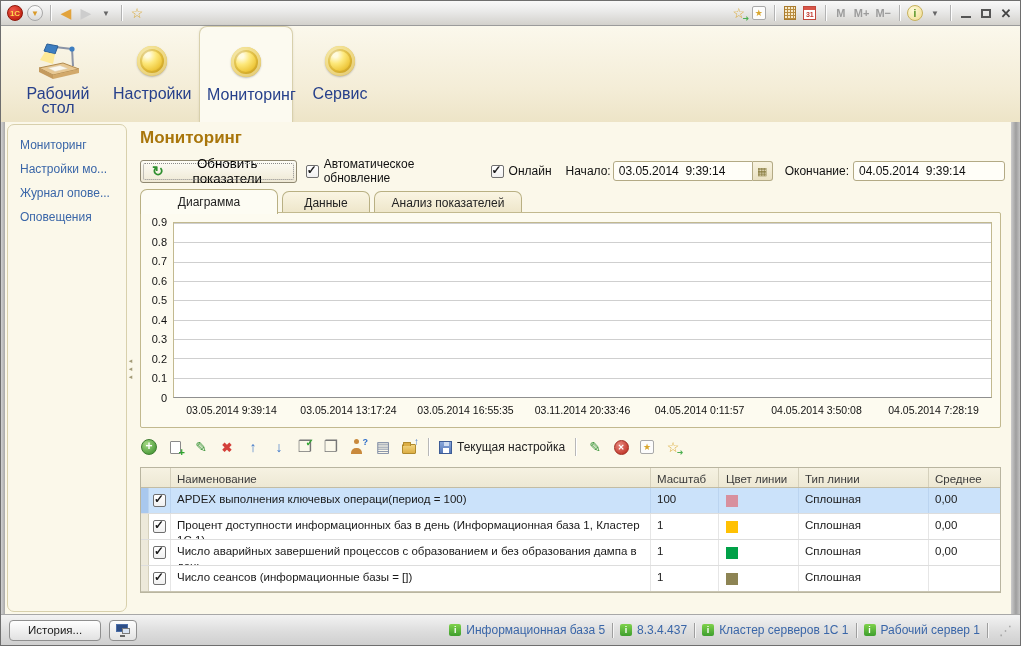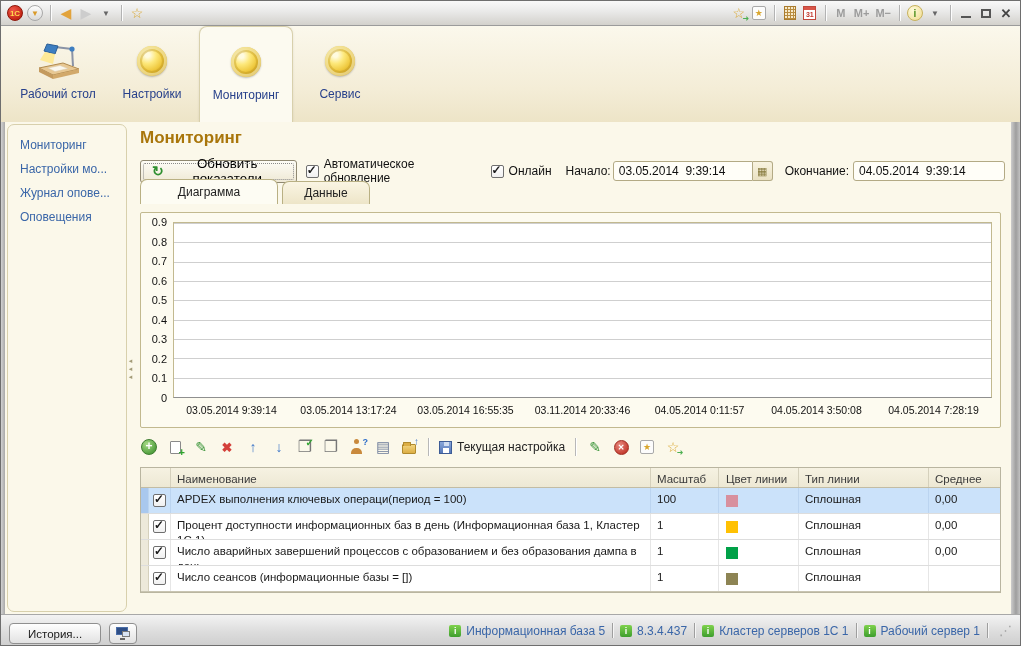--- a/index.html
+++ b/index.html
@@ -33,21 +33,21 @@
   .about{width:16px;height:16px;border-radius:50%;background:radial-gradient(circle at 35% 30%,#FEFAD9,#EFDA8F);
     border:1px solid #C8B25C;color:#4E8F1F;font-weight:bold;font-size:10px;display:flex;align-items:center;justify-content:center}
   .win-min{width:10px;height:2px;background:#555;margin-top:8px}
   .win-max{width:10px;height:9px;border:2px solid #555}
   .win-x{font-size:13px;font-weight:bold;color:#444;line-height:1}
 
   
   #sectionbar{position:absolute;left:0;top:25px;right:0;height:96px;display:flex;padding-left:10px;
     background:linear-gradient(#FBF8EC,#F4EDD7 65%,#EDE4C7)}
   .section-btn{position:relative;width:94px;display:flex;flex-direction:column;align-items:center;padding-top:9px;
-    color:#27408B;font-size:12px;text-align:center;line-height:14px}
+    color:#27408B;font-size:16px;text-align:center;line-height:14px}
   .section-btn.active{background:#FCFAF0;border:1px solid #D8D0AC;border-bottom:none;border-radius:8px 8px 0 0;box-shadow:0 0 3px rgba(0,0,0,.08)}
   .sec-icon{height:52px;display:flex;align-items:center;justify-content:center}
   .sphere{width:30px;height:30px;border-radius:50%;
     background:radial-gradient(circle at 35% 30%,#FFFBE0 0 8%,#FDE87A 30%,#EFC93F 55%,#C99B16 80%,#B07F0A);
     box-shadow:inset 0 0 0 3px rgba(255,248,200,.55),inset 0 0 0 5px rgba(190,150,35,.4),0 1px 2px rgba(0,0,0,.25)}
   .sec-label{max-width:78px}
 
   
   #main{position:absolute;left:0;top:121px;right:0;bottom:31px;background:#FBF8EA}
   .edge-l{position:absolute;left:0;top:0;bottom:0;width:4px;background:linear-gradient(90deg,#D2D2D2,#A9A9A9)}
@@ -69,21 +69,21 @@
   .cb{width:13px;height:13px;border:1px solid #6F6F6F;border-radius:2px;background:linear-gradient(#FFF,#F0F0F0);position:relative;flex:none;cursor:pointer}
   .cb.on::after{content:"✓";position:absolute;left:0px;top:-3px;font-size:12px;font-weight:bold;color:#1A1A1A}
   .cb-label{margin-left:5px}
   .date-wrap{display:flex;align-items:center}
   .date-input{height:20px;width:140px;border:1px solid #B3AA85;border-radius:3px 0 0 3px;background:#FFFEF8;padding:0 5px;
     font-family:"Liberation Sans",sans-serif;font-size:12px;color:#111}
   .date-input.plain{border-radius:3px;width:152px}
   .cal-btn{height:20px;width:20px;border:1px solid #B3AA85;border-left:none;border-radius:0 3px 3px 0;
     background:linear-gradient(#F8F3E0,#EAE1C3);color:#877A3E;font-size:11px;display:flex;align-items:center;justify-content:center;cursor:pointer}
 
-  #tabstrip{position:absolute;left:6px;top:56px;right:6px;height:25px;display:flex;gap:4px;align-items:flex-end}
+  #tabstrip{position:absolute;left:6px;top:66px;right:6px;height:25px;display:flex;gap:4px;align-items:flex-end}
   .tab{height:23px;display:flex;align-items:center;justify-content:center;padding:0 12px;border:1px solid #B9B083;border-bottom:none;
     border-radius:7px 7px 0 0;background:linear-gradient(#FAF5E3,#EDE5C8);font-size:12px;color:#222;position:relative;top:1px;cursor:pointer}
   .tab.active{background:#FDFCF3;height:25px;top:1px;z-index:3}
 
   #chart-panel{position:absolute;left:6px;top:90px;right:6px;height:216px;border:1px solid #C2B98F;background:#FDFBF0;border-radius:2px;z-index:1}
   #plot{position:absolute;left:32px;right:8px;top:9px;bottom:29px;background:#FFF;border:1px solid #C2B98F;border-bottom:1px solid #8F8F8F}
   .gridline{position:absolute;left:0;right:0;height:1px;background:#CFCFCF}
   #ylabels{position:absolute;left:2px;top:9px;bottom:29px;width:27px}
   #ylabels span{position:absolute;right:3px;transform:translateY(-50%);font-size:11px;color:#111}
   #xlabels{position:absolute;left:32px;right:8px;bottom:7px;height:16px;display:grid;grid-template-columns:repeat(7,1fr);font-size:10.5px;color:#111}
@@ -127,21 +127,21 @@
   .gc.scale{width:68px;padding:5px 6px 0;flex:none}
   .gc.colr{width:80px;display:flex;align-items:center;padding-left:7px;flex:none}
   .gc.ltype{width:130px;padding:5px 6px 0;flex:none}
   .gc.avg{width:75px;padding:5px 6px 5px;flex:none;border-right:none}
   .swatch{width:12px;height:12px;flex:none}
   .g-row.selected{background:#CBE2FA}
   .g-row.selected .gc{border-right-color:#BBD4F0}
   .g-row.selected .gc.ind{background:#A9C8EE}
 
   
-  #statusbar{position:absolute;left:0;bottom:0;right:0;height:31px;display:flex;align-items:flex-start;gap:8px;padding:8px 8px;
+  #statusbar{position:absolute;left:0;bottom:0;right:0;height:31px;display:flex;align-items:center;gap:8px;padding:0 8px;
     background:linear-gradient(#F3F3F3,#DDDDDD 55%,#CFCFCF);border-top:1px solid #A8A8A8;font-size:12px}
   #history-btn{height:21px;padding:0 18px;border:1px solid #8F8F8F;border-radius:4px;background:linear-gradient(#FEFEFE,#E2E2E2);
     font-size:11.5px;color:#1A1A1A;display:flex;align-items:center;cursor:pointer}
   #monitor-btn{height:21px;width:28px;border:1px solid #8F8F8F;border-radius:4px;background:linear-gradient(#FEFEFE,#E2E2E2);
     display:flex;align-items:center;justify-content:center;cursor:pointer}
   .mon{position:relative;width:14px;height:13px}
   .mon-scr{position:absolute;left:0;top:0;width:12px;height:8px;border:1px solid #4A6DA8;background:#2E4E86}
   .mon-scr2{position:absolute;right:0;bottom:3px;width:8px;height:6px;border:1px solid #7A7A7A;background:#D9E4F4}
   .mon-std{position:absolute;left:4px;bottom:0;width:5px;height:2px;background:#666}
   #sb-right{margin-left:auto;display:flex;align-items:center;gap:7px}
@@ -300,20 +300,21 @@
               <span>▦</span>
             </span>
         </span>
         <span style="margin-right:4px">Окончание:</span>
         <input class="date-input plain" value="04.05.2014  9:39:14" style="">
       </div>
 
       <div id="tabstrip">
           <div class="tab active" style="min-width: 138px;">Диаграмма</div>
           <div class="tab" style="min-width: 88px;">Данные</div>
+          <div class="tab" style="min-width: 148px;">Анализ показателей</div>
         </div>
 
       <div id="chart-panel">
         <div id="ylabels">
             <span style="top: 0%;">0.9</span>
             <span style="top: 11.1111%;">0.8</span>
             <span style="top: 22.2222%;">0.7</span>
             <span style="top: 33.3333%;">0.6</span>
             <span style="top: 44.4444%;">0.5</span>
             <span style="top: 55.5556%;">0.4</span>

